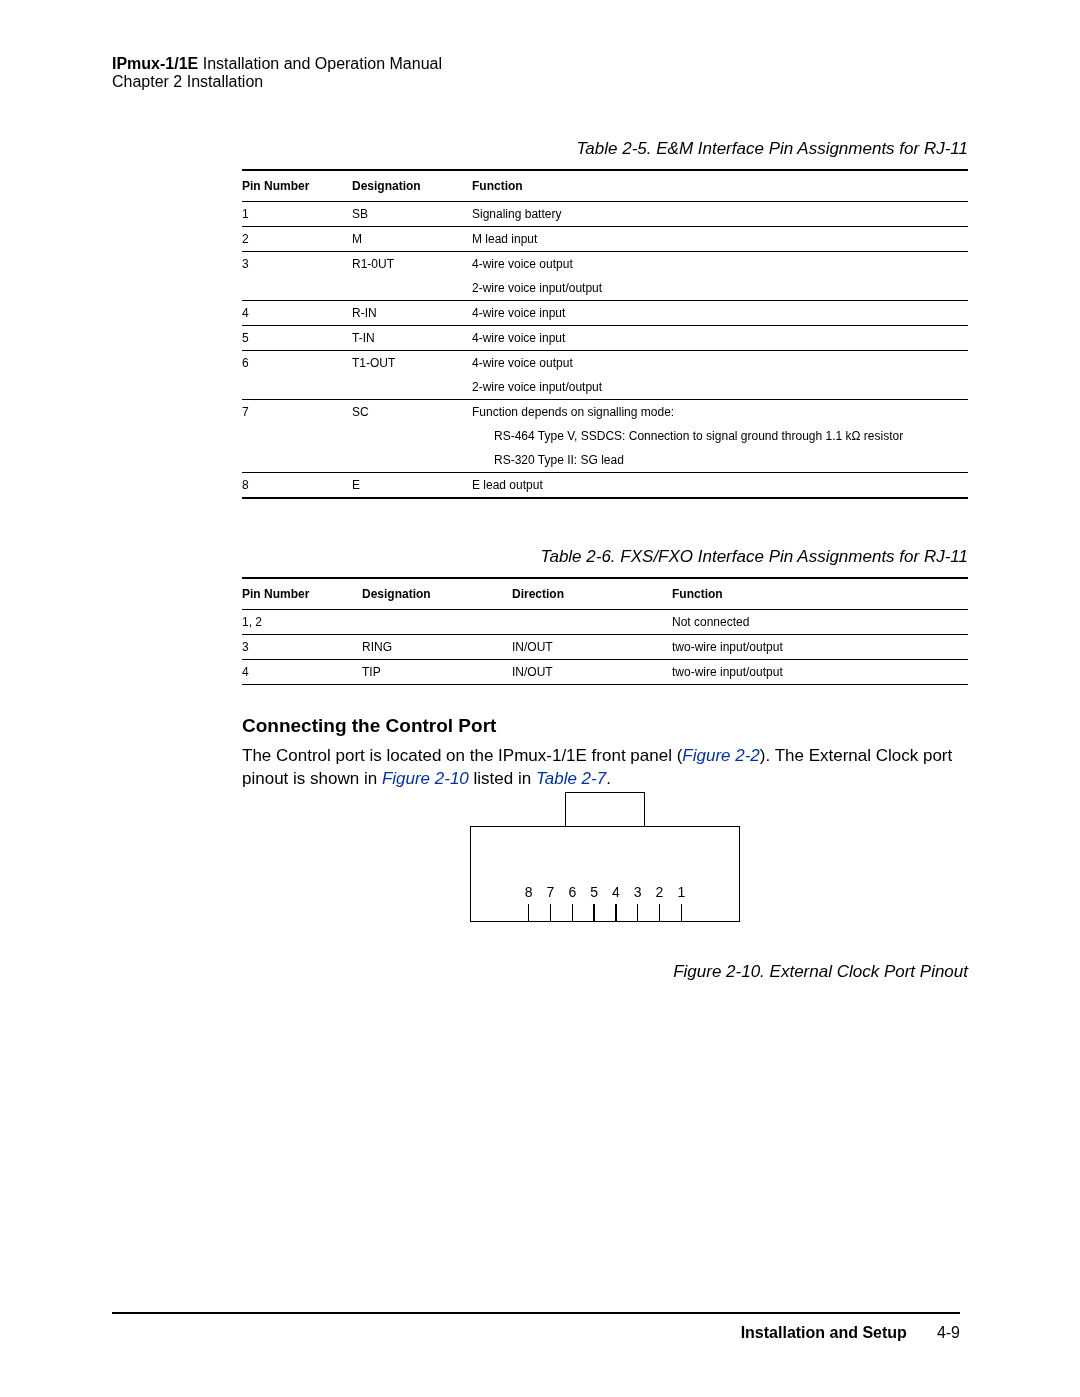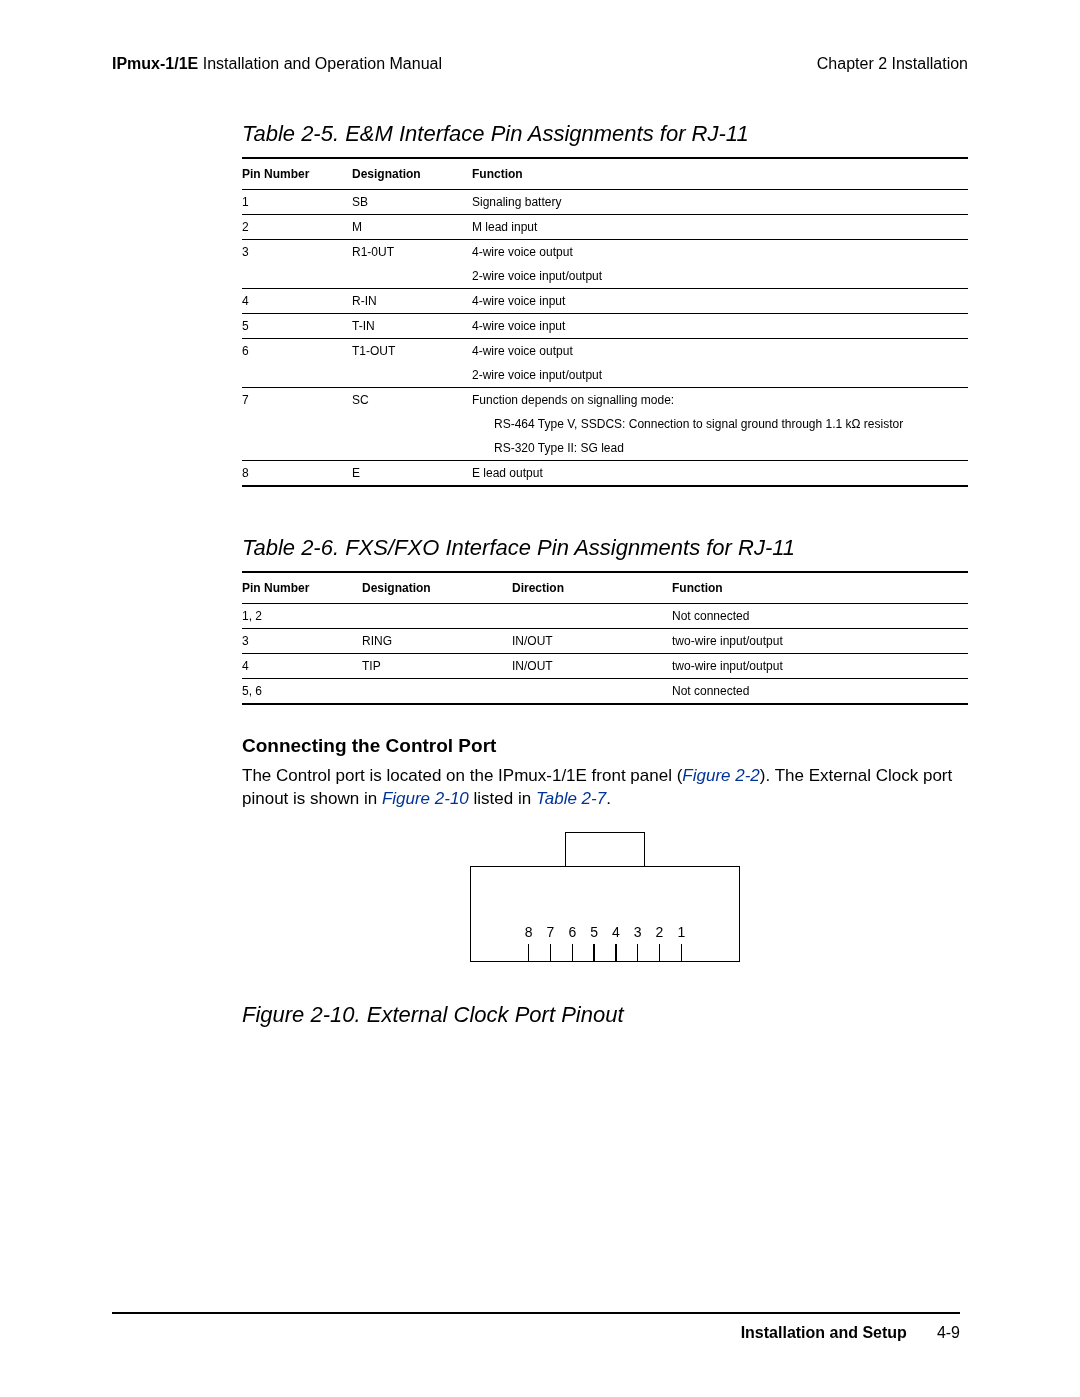--- a/index.html
+++ b/index.html
@@ -14,27 +14,28 @@
     height: 1397px;
     box-sizing: border-box;
     padding: 55px 112px 40px 112px;
     position: relative;
   }
   .header {
     display: flex;
     justify-content: space-between;
     font-size: 16px;
     margin-bottom: 48px;
+    flex-direction: column;
   }
   .header-left b, .header-right b { font-weight: 700; }
   .header-left .manual-name { font-weight: 400; }
   .caption {
-    text-align: left;
+    text-align: right;
     font-style: italic;
-    font-size: 22px;
+    font-size: 17px;
     margin: 18px 0 10px 0;
   }
   .content-col {
     margin-left: 130px;
     margin-right: 0;
   }
   table.data {
     border-collapse: collapse;
     width: 100%;
     font-size: 12px;
@@ -61,21 +62,20 @@
     display: block;
   }
   h3.section-heading {
     font-size: 19px;
     font-weight: 700;
     margin: 30px 0 8px 0;
   }
   .para {
     font-size: 17px;
     line-height: 1.35;
-    margin-bottom: 20px;
   }
   .xref {
     color: #003399;
     font-style: italic;
   }
   
   .connector {
     width: 270px;
     margin: 0 auto 10px auto;
     position: relative;
@@ -264,26 +264,20 @@
           <td>RING</td>
           <td>IN/OUT</td>
           <td>two-wire input/output</td>
         </tr>
         <tr class="sep">
           <td>4</td>
           <td>TIP</td>
           <td>IN/OUT</td>
           <td>two-wire input/output</td>
         </tr>
-        <tr class="last">
-          <td>5, 6</td>
-          <td></td>
-          <td></td>
-          <td>Not connected</td>
-        </tr>
       </tbody>
     </table>
 
     <h3 class="section-heading">Connecting the Control Port</h3>
 
     <div class="para">
       <span>The Control port is located on the IPmux-1/1E front panel (</span><span class="xref">Figure 2-2</span><span>). The External Clock port pinout is shown in </span><span class="xref">Figure 2-10</span><span> listed in </span><span class="xref">Table 2-7</span><span>.</span>
     </div>
 
     <div class="connector">

